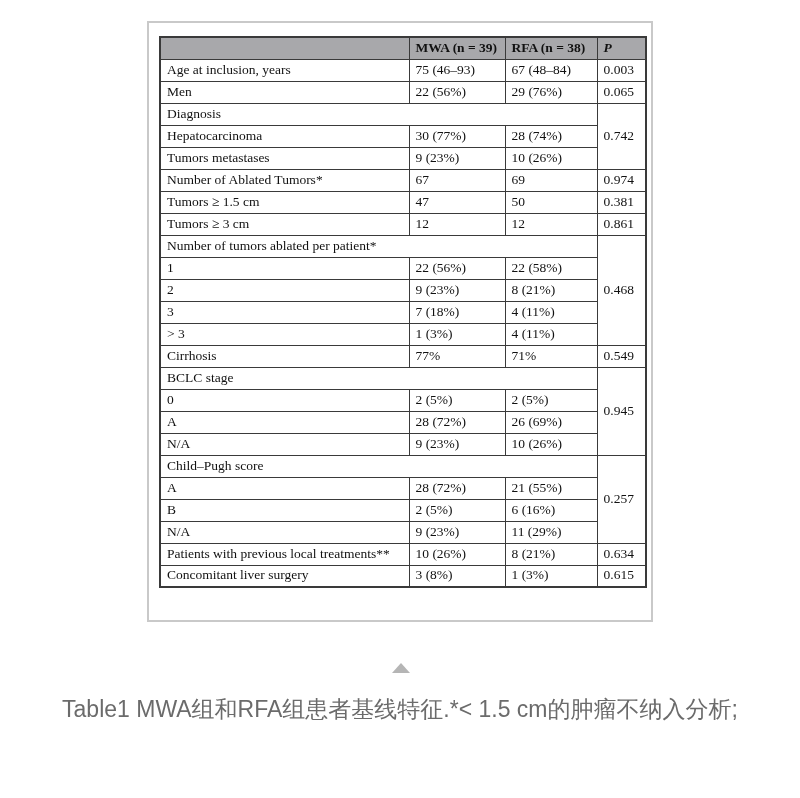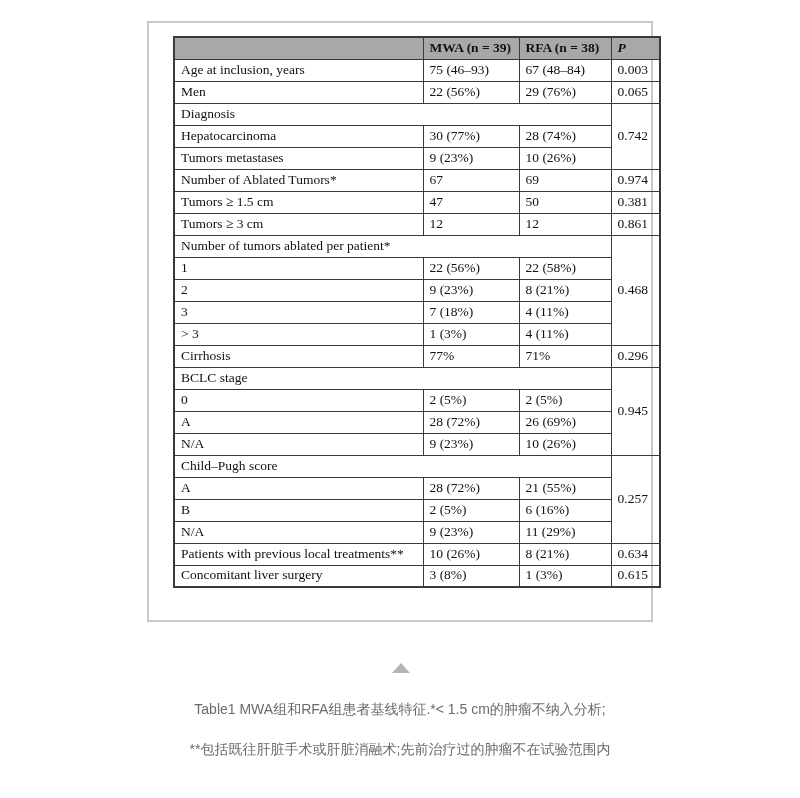--- a/index.html
+++ b/index.html
@@ -20,21 +20,20 @@
   }
 
   table.baseline {
     position: absolute;
     left: 10px; top: 13px;
     width: 486px;
     border-collapse: collapse;
     table-layout: fixed;
     font-size: 13.5px;
     color: #111111;
-    margin-left: 14px;
   }
   table.baseline td, table.baseline th {
     border: 1px solid #3a3a3a;
     height: 22px;
     padding: 1px 4px 2px 6px;
     text-align: left;
     vertical-align: middle;
     overflow: hidden;
     white-space: nowrap;
     font-weight: normal;
@@ -57,21 +56,21 @@
     border-bottom: 10px solid #b5b5b5;
   }
 
   
   .caption {
     position: absolute;
     left: 0; top: 689px;
     width: 800px;
     text-align: center;
     font-family: "Liberation Sans", "DejaVu Sans", sans-serif;
-    font-size: 14px;
+    font-size: 23px;
     line-height: 40px;
     color: #6b6b6b;
   }
 </style>
 </head>
 <body>
 
 <div class="figure-frame">
   <table class="baseline">
     <colgroup>
@@ -154,21 +153,21 @@
         </tr>
         <tr>
           <td>&gt; 3</td>
           <td>1 (3%)</td>
           <td>4 (11%)</td>
         </tr>
         <tr>
           <td>Cirrhosis</td>
           <td>77%</td>
           <td>71%</td>
-          <td>0.296</td>
+          <td>0.549</td>
         </tr>
         <tr>
           <td class="bold" colspan="3">BCLC stage</td>
           <td rowspan="4">0.945</td>
         </tr>
         <tr>
           <td>0</td>
           <td>2 (5%)</td>
           <td>2 (5%)</td>
         </tr>
@@ -214,14 +213,13 @@
           <td>0.615</td>
         </tr>
       </tbody>
   </table>
 </div>
 
 <div class="triangle-up"></div>
 
 <div class="caption">
   <div>Table1 MWA组和RFA组患者基线特征.*&lt; 1.5 cm的肿瘤不纳入分析;</div>
-  <div>**包括既往肝脏手术或肝脏消融术;先前治疗过的肿瘤不在试验范围内</div>
 </div>
 
 </body></html>

